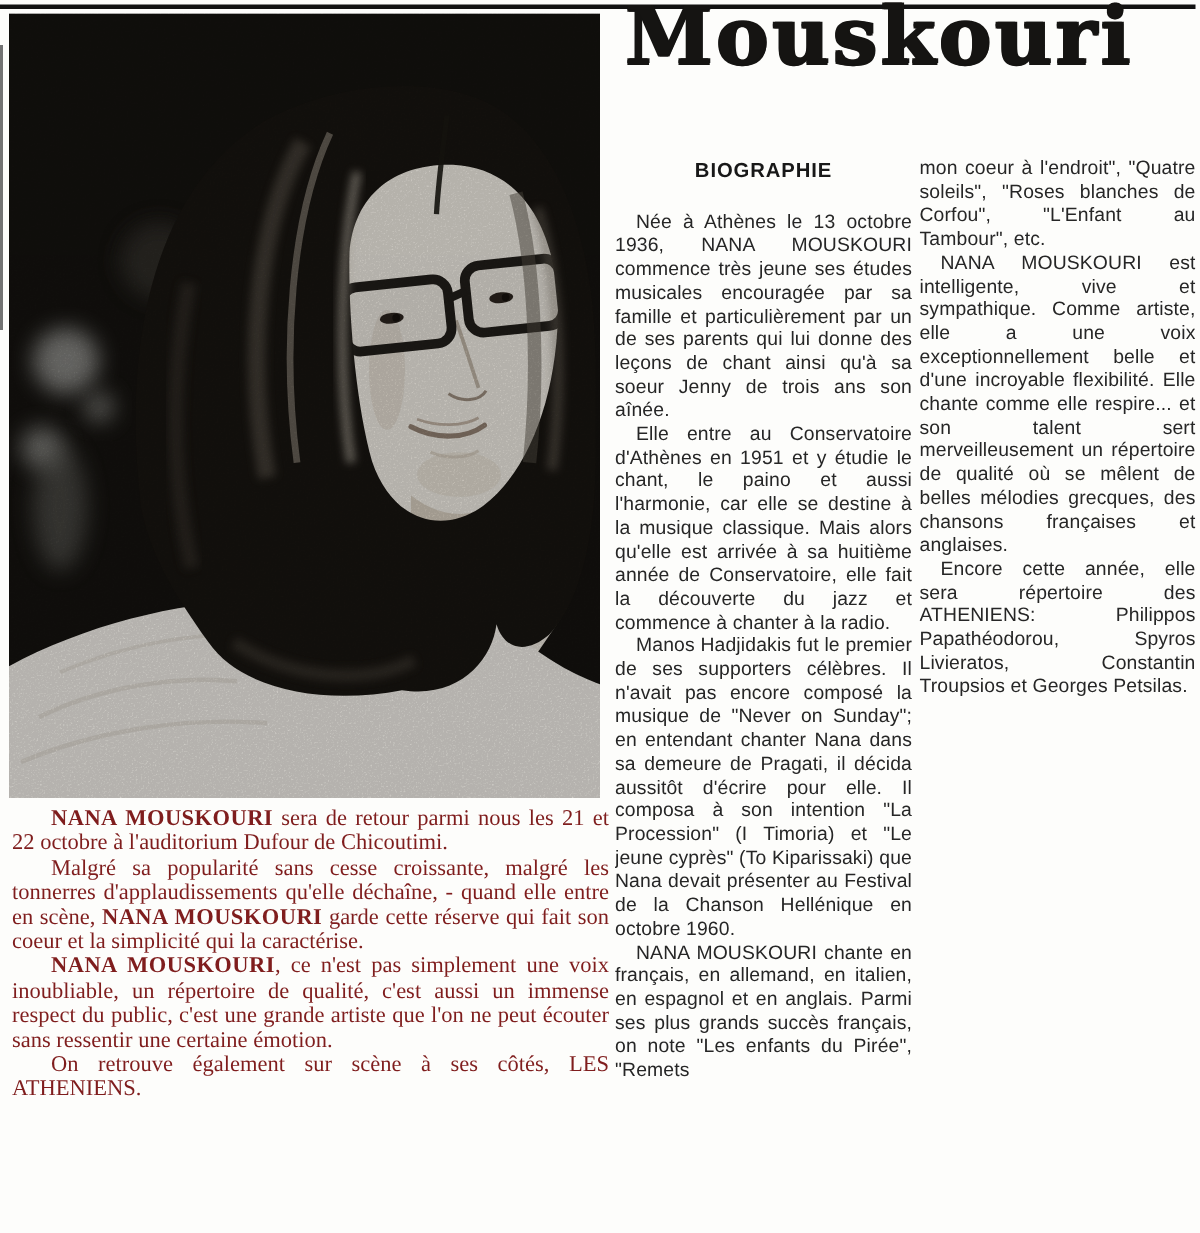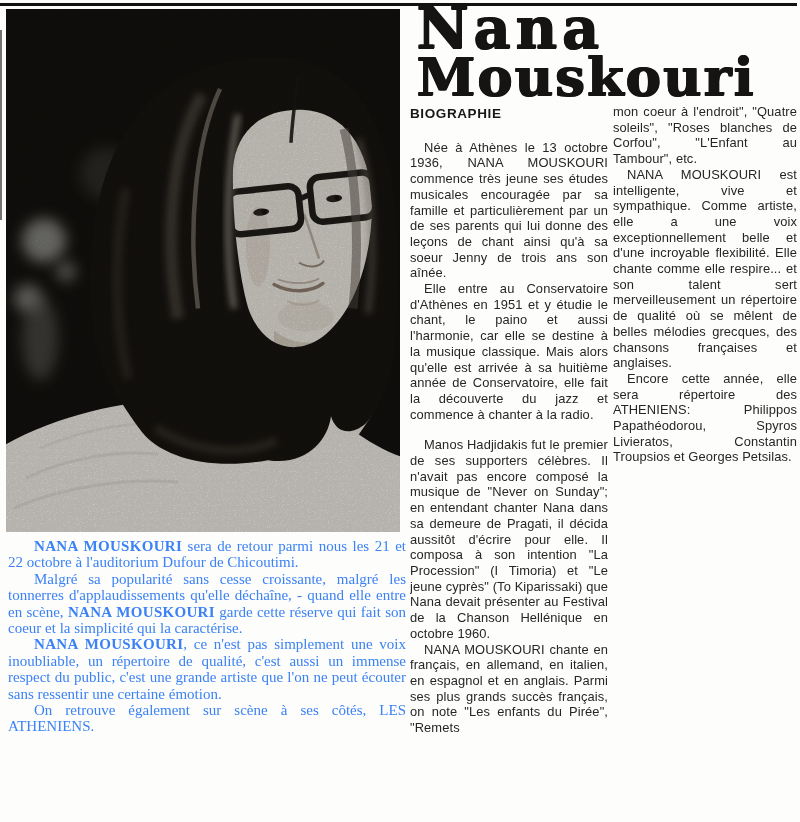--- a/index.html
+++ b/index.html
@@ -26,32 +26,32 @@
 
   
   .col{
     position:absolute;top:104px;bottom:0;overflow:hidden;
     font-size:12.9px;line-height:15.7px;text-align:justify;color:#262626;
     letter-spacing:.1px;
   }
   .col-1{left:410px;width:198px;}
   .col-2{left:613px;width:184px;}
   .bio-heading{
-    font-weight:bold;font-size:13.5px;letter-spacing:.6px;text-align:left;
+    font-weight:bold;font-size:13.5px;letter-spacing:.6px;text-align:center;
     margin:2px 0 18px 0;color:#181818;
   }
   .col p{margin:0;text-indent:14px;}
   .col p.no-indent{text-indent:0;}
-  .col p.space-before{margin-top:15px;}
+  .col p.space-before{margin-top:0;}
 
   
   .caption{
     position:absolute;left:8px;top:538px;width:398px;bottom:0;overflow:hidden;
     font-family:"Liberation Serif","DejaVu Serif",serif;
-    font-size:15px;line-height:16.4px;text-align:justify;color:#3b82f6;
+    font-size:15px;line-height:16.4px;text-align:justify;color:#7f1d1d;
   }
   .caption p{margin:0;text-indent:26px;}
   .caption b{letter-spacing:.3px;}
 </style>
 </head>
 <body>
 
 <div class="page">
 
   <div class="top-rule"></div>
@@ -124,21 +124,20 @@
         <path d="M338,120 C350,165 354,235 347,300" stroke="#564f46" stroke-width="9" fill="none" opacity="0.5"></path>
         <path d="M150,420 C190,446 240,448 270,432" stroke="#5a5248" stroke-width="8" fill="none" opacity="0.4" filter="url(#soft2)"></path>
         <path d="M120,180 C108,240 108,310 122,370" stroke="#3e3931" stroke-width="10" fill="none" opacity="0.5" filter="url(#soft2)"></path>
       </g>
 
       <rect x="0" y="0" width="394" height="524" filter="url(#grain)" opacity="0.22"></rect>
     </svg>
   </div>
 
   <div class="masthead">
-    <div class="t1">Nana</div>
     <div class="t2">Mouskouri</div>
   </div>
 
   <div class="col col-1">
     <div class="bio-heading">BIOGRAPHIE</div>
     <div>
         <p><span>Née à Athènes le 13 octobre 1936, NANA MOUSKOURI commence très jeune ses études musicales encouragée par sa famille et particulièrement par un de ses parents qui lui donne des leçons de chant ainsi qu'à sa soeur Jenny de trois ans son aînée.</span></p>
         <p><span>Elle entre au Conservatoire d'Athènes en 1951 et y étudie le chant, le paino et aussi l'harmonie, car elle se destine à la musique classique. Mais alors qu'elle est arrivée à sa huitième année de Conservatoire, elle fait la découverte du jazz et commence à chanter à la radio.</span></p>
         <p class="space-before"><span>Manos Hadjidakis fut le premier de ses supporters célèbres. Il n'avait pas encore composé la musique de "Never on Sunday"; en entendant chanter Nana dans sa demeure de Pragati, il décida aussitôt d'écrire pour elle. Il composa à son intention "La Procession" (I Timoria) et "Le jeune cyprès" (To Kiparissaki) que Nana devait présenter au Festival de la Chanson Hellénique en octobre 1960.</span></p>
         <p><span>NANA MOUSKOURI chante en français, en allemand, en italien, en espagnol et en anglais. Parmi ses plus grands succès français, on note "Les enfants du Pirée", "Remets</span></p>

